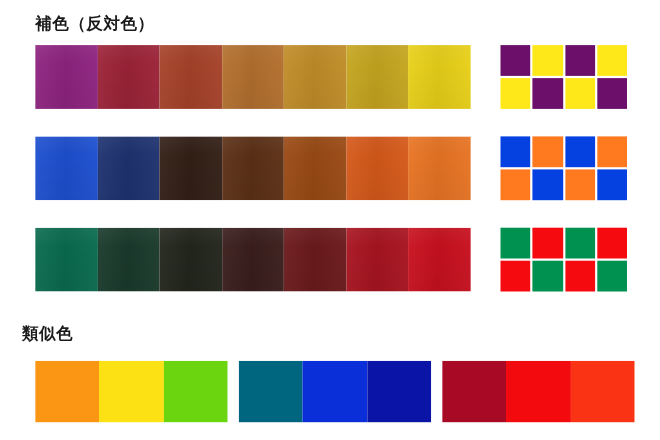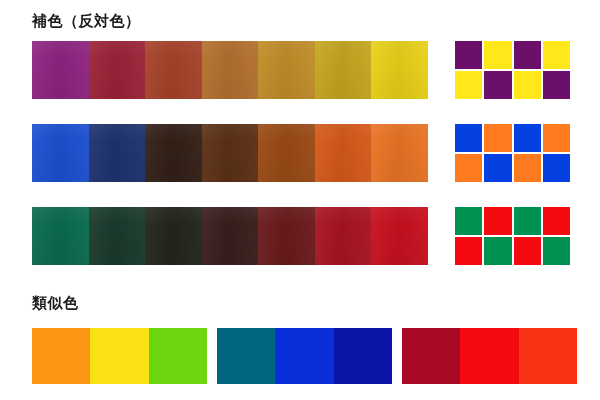--- a/index.html
+++ b/index.html
@@ -23,21 +23,21 @@
   .section-title {
     position: absolute;
     font-size: 15px;
     font-weight: bold;
     color: #1a1a1a;
     letter-spacing: 0.5px;
     white-space: nowrap;
     line-height: 1;
   }
   #title-complementary { left: 32px; top: 14px; }
-  #title-analogous     { left: 32px; top: 296px; }
+  #title-analogous     { left: 20px; top: 296px; }
 
   
   .comp-row {
     position: absolute;
     left: 32px;
     height: 58px;
     width: 538px;
   }
   #comp-row-0 { top: 41px; }
   #comp-row-1 { top: 124px; }

